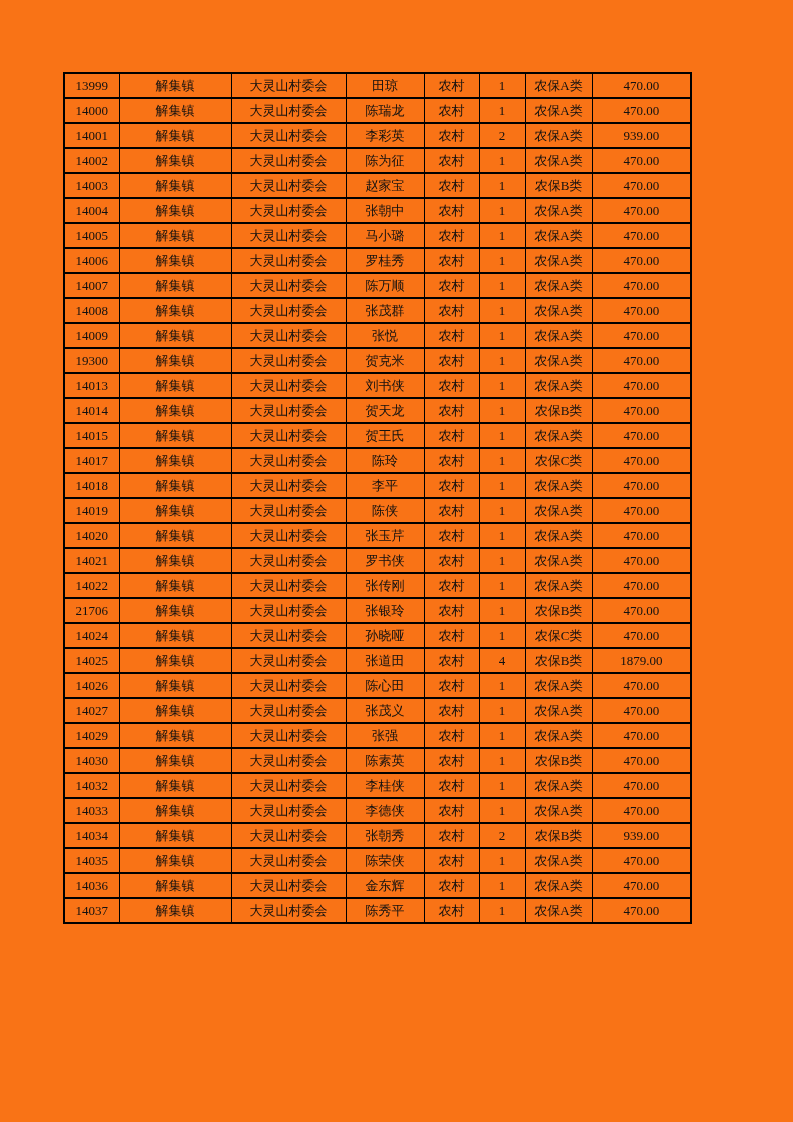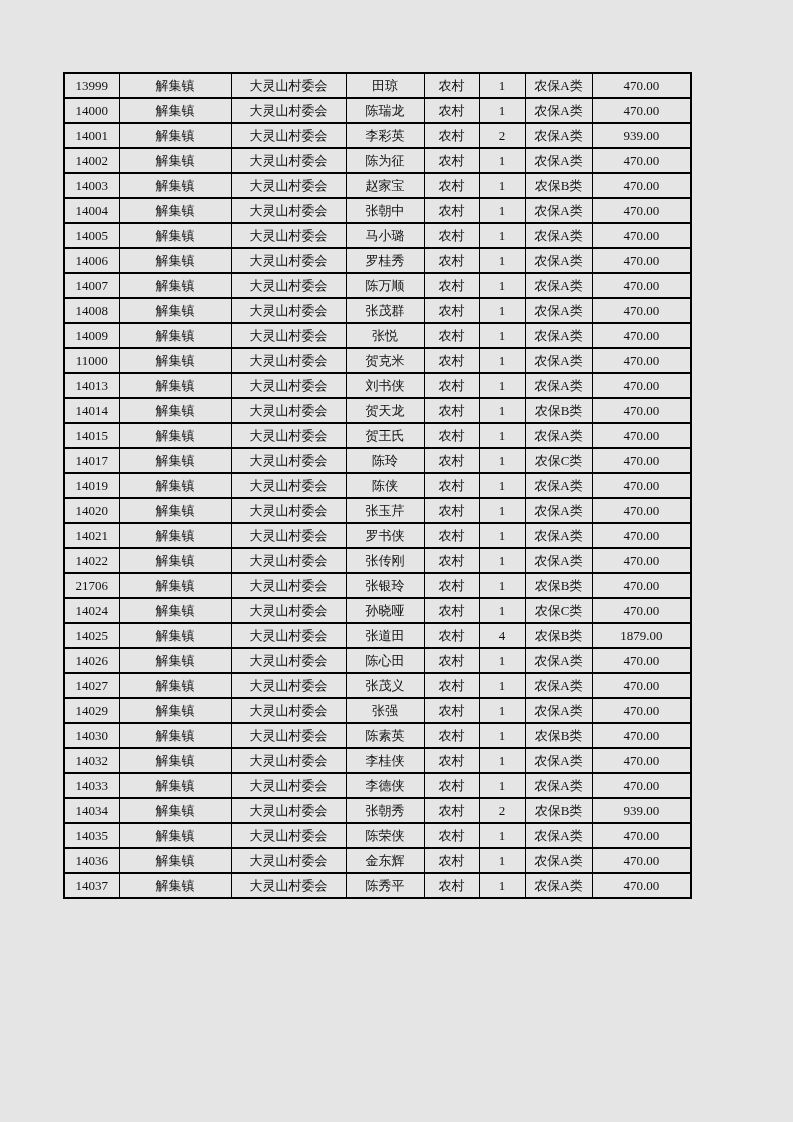--- a/index.html
+++ b/index.html
@@ -4,21 +4,21 @@
 <style>
   html, body {
     margin: 0;
     padding: 0;
     background: #ffffff;
   }
   .page {
     position: relative;
     width: 793px;
     height: 1122px;
-    background: #e5e5e5;
+    background: #f97316;
     overflow: hidden;
     font-family: "Liberation Serif", "DejaVu Serif", serif;
   }
   table.grid {
     position: absolute;
     left: 63px;
     top: 72px;
     border-collapse: collapse;
     table-layout: fixed;
     width: 627px;
@@ -169,21 +169,21 @@
           <td>14009</td>
           <td>解集镇</td>
           <td>大灵山村委会</td>
           <td>张悦</td>
           <td>农村</td>
           <td>1</td>
           <td>农保A类</td>
           <td>470.00</td>
         </tr>
         <tr>
-          <td>11000</td>
+          <td>19300</td>
           <td>解集镇</td>
           <td>大灵山村委会</td>
           <td>贺克米</td>
           <td>农村</td>
           <td>1</td>
           <td>农保A类</td>
           <td>470.00</td>
         </tr>
         <tr>
           <td>14013</td>
@@ -216,20 +216,30 @@
           <td>470.00</td>
         </tr>
         <tr>
           <td>14017</td>
           <td>解集镇</td>
           <td>大灵山村委会</td>
           <td>陈玲</td>
           <td>农村</td>
           <td>1</td>
           <td>农保C类</td>
+          <td>470.00</td>
+        </tr>
+        <tr>
+          <td>14018</td>
+          <td>解集镇</td>
+          <td>大灵山村委会</td>
+          <td>李平</td>
+          <td>农村</td>
+          <td>1</td>
+          <td>农保A类</td>
           <td>470.00</td>
         </tr>
         <tr>
           <td>14019</td>
           <td>解集镇</td>
           <td>大灵山村委会</td>
           <td>陈侠</td>
           <td>农村</td>
           <td>1</td>
           <td>农保A类</td>

